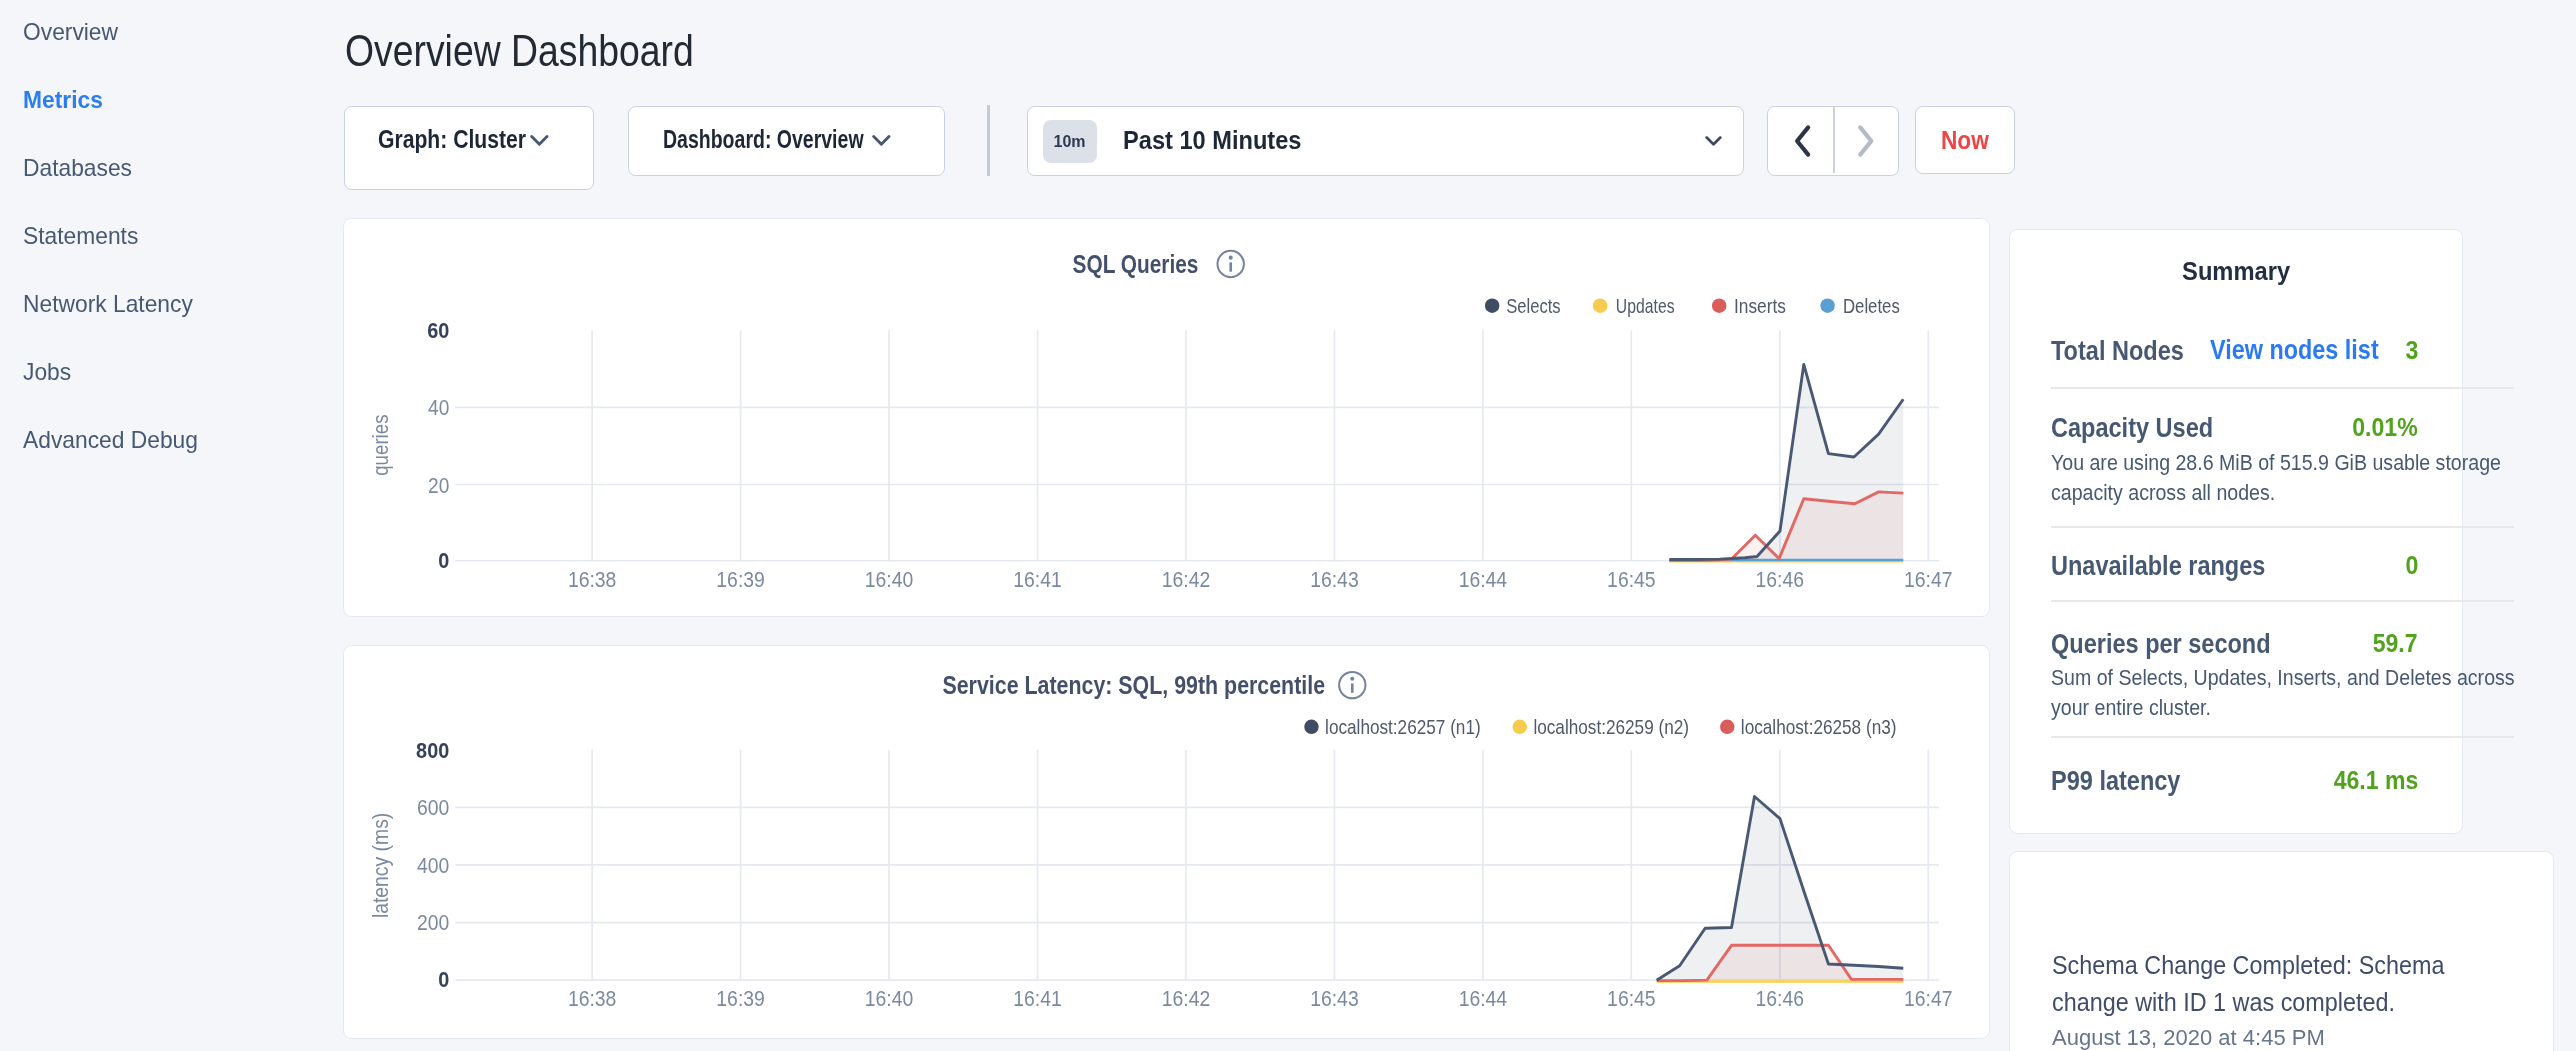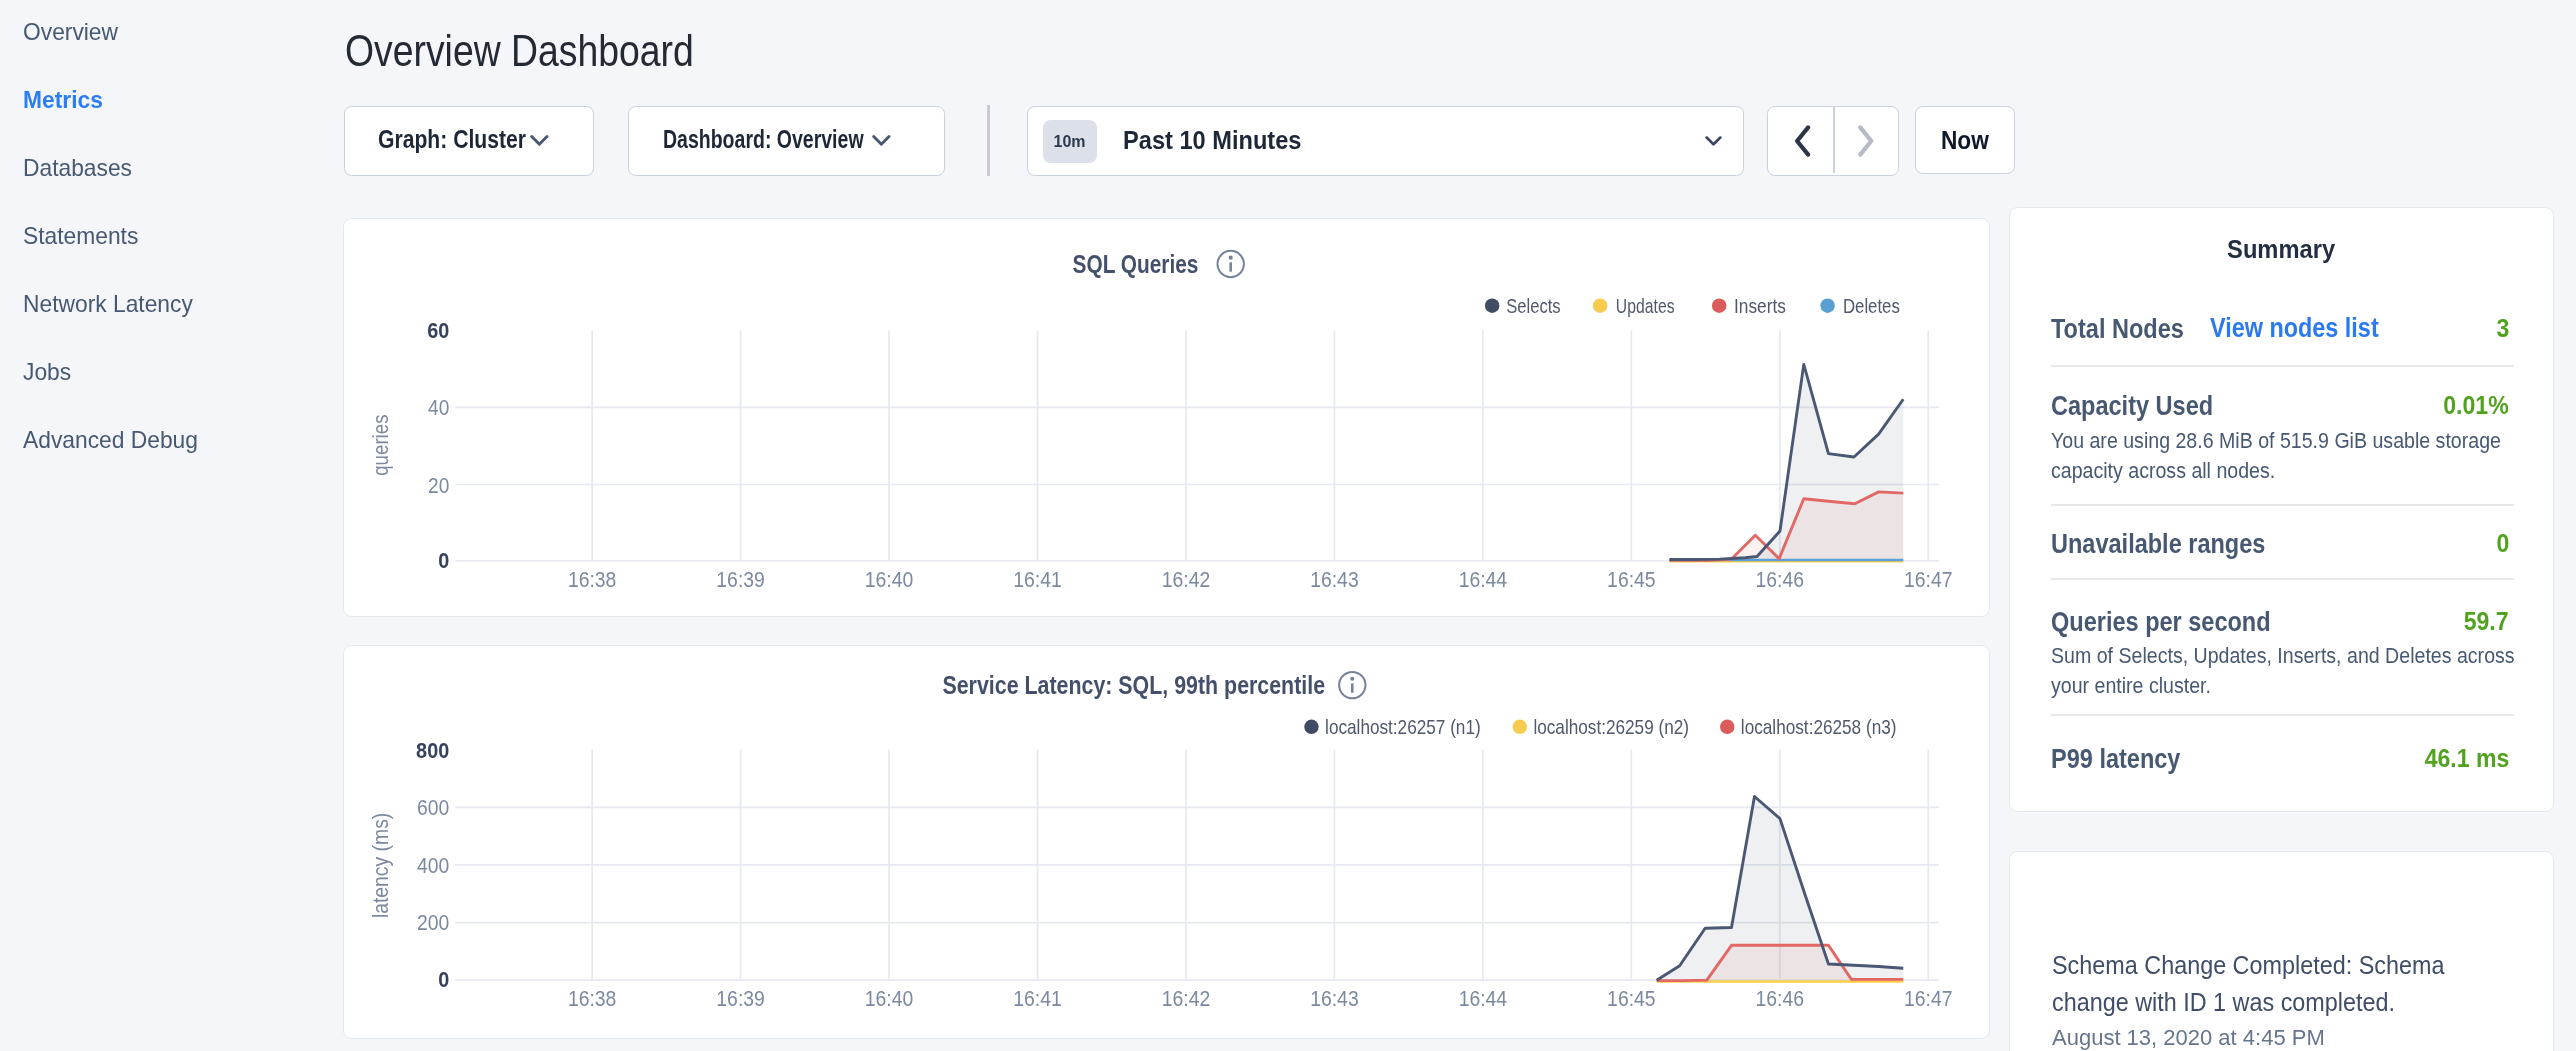--- a/index.html
+++ b/index.html
@@ -20,21 +20,21 @@
 <div class="nav-item" style="top:18px;">Overview</div>
 <div class="nav-item" style="top:86px; color:#2b7ef2; font-weight:bold;">Metrics</div>
 <div class="nav-item" style="top:154px;">Databases</div>
 <div class="nav-item" style="top:222px;">Statements</div>
 <div class="nav-item" style="top:290px;">Network Latency</div>
 <div class="nav-item" style="top:358px;">Jobs</div>
 <div class="nav-item" style="top:426px;">Advanced Debug</div>
 
 <div class="abs" style="left:345px; top:25px; font-size:45px; color:#242a33; transform:scaleX(0.83); transform-origin:left top; white-space:nowrap;">Overview Dashboard</div>
 
-<div class="btn" style="left:344px; top:106px; width:250px; height:70px;">
+<div class="btn" style="left:344px; top:106px; width:250px; height:84px;">
   <span class="abs" style="left:33px; top:18px; font-size:25.5px; font-weight:bold; color:#1d2737; transform:scaleX(0.829); transform-origin:left top; white-space:nowrap;">Graph: Cluster</span>
   <svg class="abs" style="left:185px; top:27px;" width="18.7" height="13.6" viewBox="0 0 22 16">
       <path d="M2 3 L11 12 L20 3" fill="none" stroke="#475872" stroke-width="3.4" stroke-linecap="round" stroke-linejoin="round"></path>
     </svg>
 </div>
 <div class="btn" style="left:628px; top:106px; width:317px; height:70px;">
   <span class="abs" style="left:34px; top:18px; font-size:25.5px; font-weight:bold; color:#1d2737; transform:scaleX(0.765); transform-origin:left top; white-space:nowrap;">Dashboard: Overview</span>
   <svg class="abs" style="left:243px; top:27px;" width="18.7" height="13.6" viewBox="0 0 22 16">
       <path d="M2 3 L11 12 L20 3" fill="none" stroke="#475872" stroke-width="3.4" stroke-linecap="round" stroke-linejoin="round"></path>
     </svg>
@@ -51,21 +51,21 @@
 
 <div class="btn" style="left:1767px; top:106px; width:132px; height:70px;">
   <div class="abs" style="left:65px; top:0px; width:1.7px; height:66px; background:#c9d1de;"></div>
   <svg class="abs" style="left:24px; top:17px;" width="20.4" height="34" viewBox="0 0 24 40">
       <path d="M19 4 L6 20 L19 36" fill="none" stroke="#2d3648" stroke-width="5" stroke-linecap="round" stroke-linejoin="round"></path>
     </svg>
   <svg class="abs" style="left:88px; top:17px;" width="20.4" height="34" viewBox="0 0 24 40">
       <path d="M5 4 L18 20 L5 36" fill="none" stroke="#b4bac6" stroke-width="5" stroke-linecap="round" stroke-linejoin="round"></path>
     </svg>
 </div>
-<div class="btn" style="left:1915px; top:106px; width:100px; height:68px; text-align:center; line-height:66px; font-size:25.5px; font-weight:bold; color:#0f172a;"><span style="display:inline-block; transform:scaleX(0.89);">Now</span></div>
+<div class="btn" style="left:1915px; top:106px; width:100px; height:68px; text-align:center; line-height:66px; font-size:25.5px; font-weight:bold; color:#ef4444;"><span style="display:inline-block; transform:scaleX(0.89);">Now</span></div>
 
 <div class="panel" style="left:343px; top:218px; width:1647px; height:399px;"></div>
 <svg class="abs" style="left:343px; top:218px;" width="1647" height="399" viewBox="403 256 1937 469" font-family="Liberation Sans, sans-serif">
 
   <text x="1335" y="310" font-size="31" font-weight="bold" fill="#44506b" text-anchor="middle" dominant-baseline="central" textLength="148" lengthAdjust="spacingAndGlyphs">SQL Queries</text>
   <circle cx="1447" cy="310" r="15.5" fill="none" stroke="#76839c" stroke-width="2.4"></circle>
   <circle cx="1447" cy="302.5" r="2.4" fill="#76839c"></circle>
   <rect x="1445.5" y="308" width="3" height="11" fill="#76839c"></rect>
 
   <g stroke="#e6e9f0" stroke-width="2">
@@ -176,21 +176,21 @@
     <text x="1394.4" y="1174" text-anchor="middle" dominant-baseline="central" textLength="57" lengthAdjust="spacingAndGlyphs">16:42</text>
     <text x="1569" y="1174" text-anchor="middle" dominant-baseline="central" textLength="57" lengthAdjust="spacingAndGlyphs">16:43</text>
     <text x="1743.6" y="1174" text-anchor="middle" dominant-baseline="central" textLength="57" lengthAdjust="spacingAndGlyphs">16:44</text>
     <text x="1918.2" y="1174" text-anchor="middle" dominant-baseline="central" textLength="57" lengthAdjust="spacingAndGlyphs">16:45</text>
     <text x="2092.8" y="1174" text-anchor="middle" dominant-baseline="central" textLength="57" lengthAdjust="spacingAndGlyphs">16:46</text>
     <text x="2267.4" y="1174" text-anchor="middle" dominant-baseline="central" textLength="57" lengthAdjust="spacingAndGlyphs">16:47</text>
     <text x="447" y="1017" text-anchor="middle" dominant-baseline="central" transform="rotate(-90 447 1017)" textLength="124" lengthAdjust="spacingAndGlyphs">latency (ms)</text>
   </g>
 </svg>
 
-<div class="panel" id="summary" style="left:2009px; top:207px; width:545px; height:605px;">
+<div class="panel" id="summary" style="left:2009px; top:229px; width:454px; height:605px;">
   <div class="abs" style="left:0; top:27px; width:100%; text-align:center; font-size:25.5px; font-weight:bold; color:#242e42;"><span style="display:inline-block; transform:scaleX(0.93);">Summary</span></div>
   <div class="abs stat" style="left:41px; top:105px;">Total Nodes</div>
   <div class="abs" style="left:200px; top:104px; font-size:28px; font-weight:bold; color:#2b7af0; transform:scaleX(0.836); transform-origin:left top; white-space:nowrap;">View nodes list</div>
   <div class="abs statv" style="right:44px; top:105px;">3</div>
   <div class="abs hr" style="top:157px;"></div>
   <div class="abs stat" style="left:41px; top:182px;">Capacity Used</div>
   <div class="abs statv" style="right:44px; top:182px;">0.01%</div>
   <div class="abs para" style="left:41px; top:218px;">You are using 28.6 MiB of 515.9 GiB usable storage<br>capacity across all nodes.</div>
   <div class="abs hr" style="top:296px;"></div>
   <div class="abs stat" style="left:41px; top:320px;">Unavailable ranges</div>

